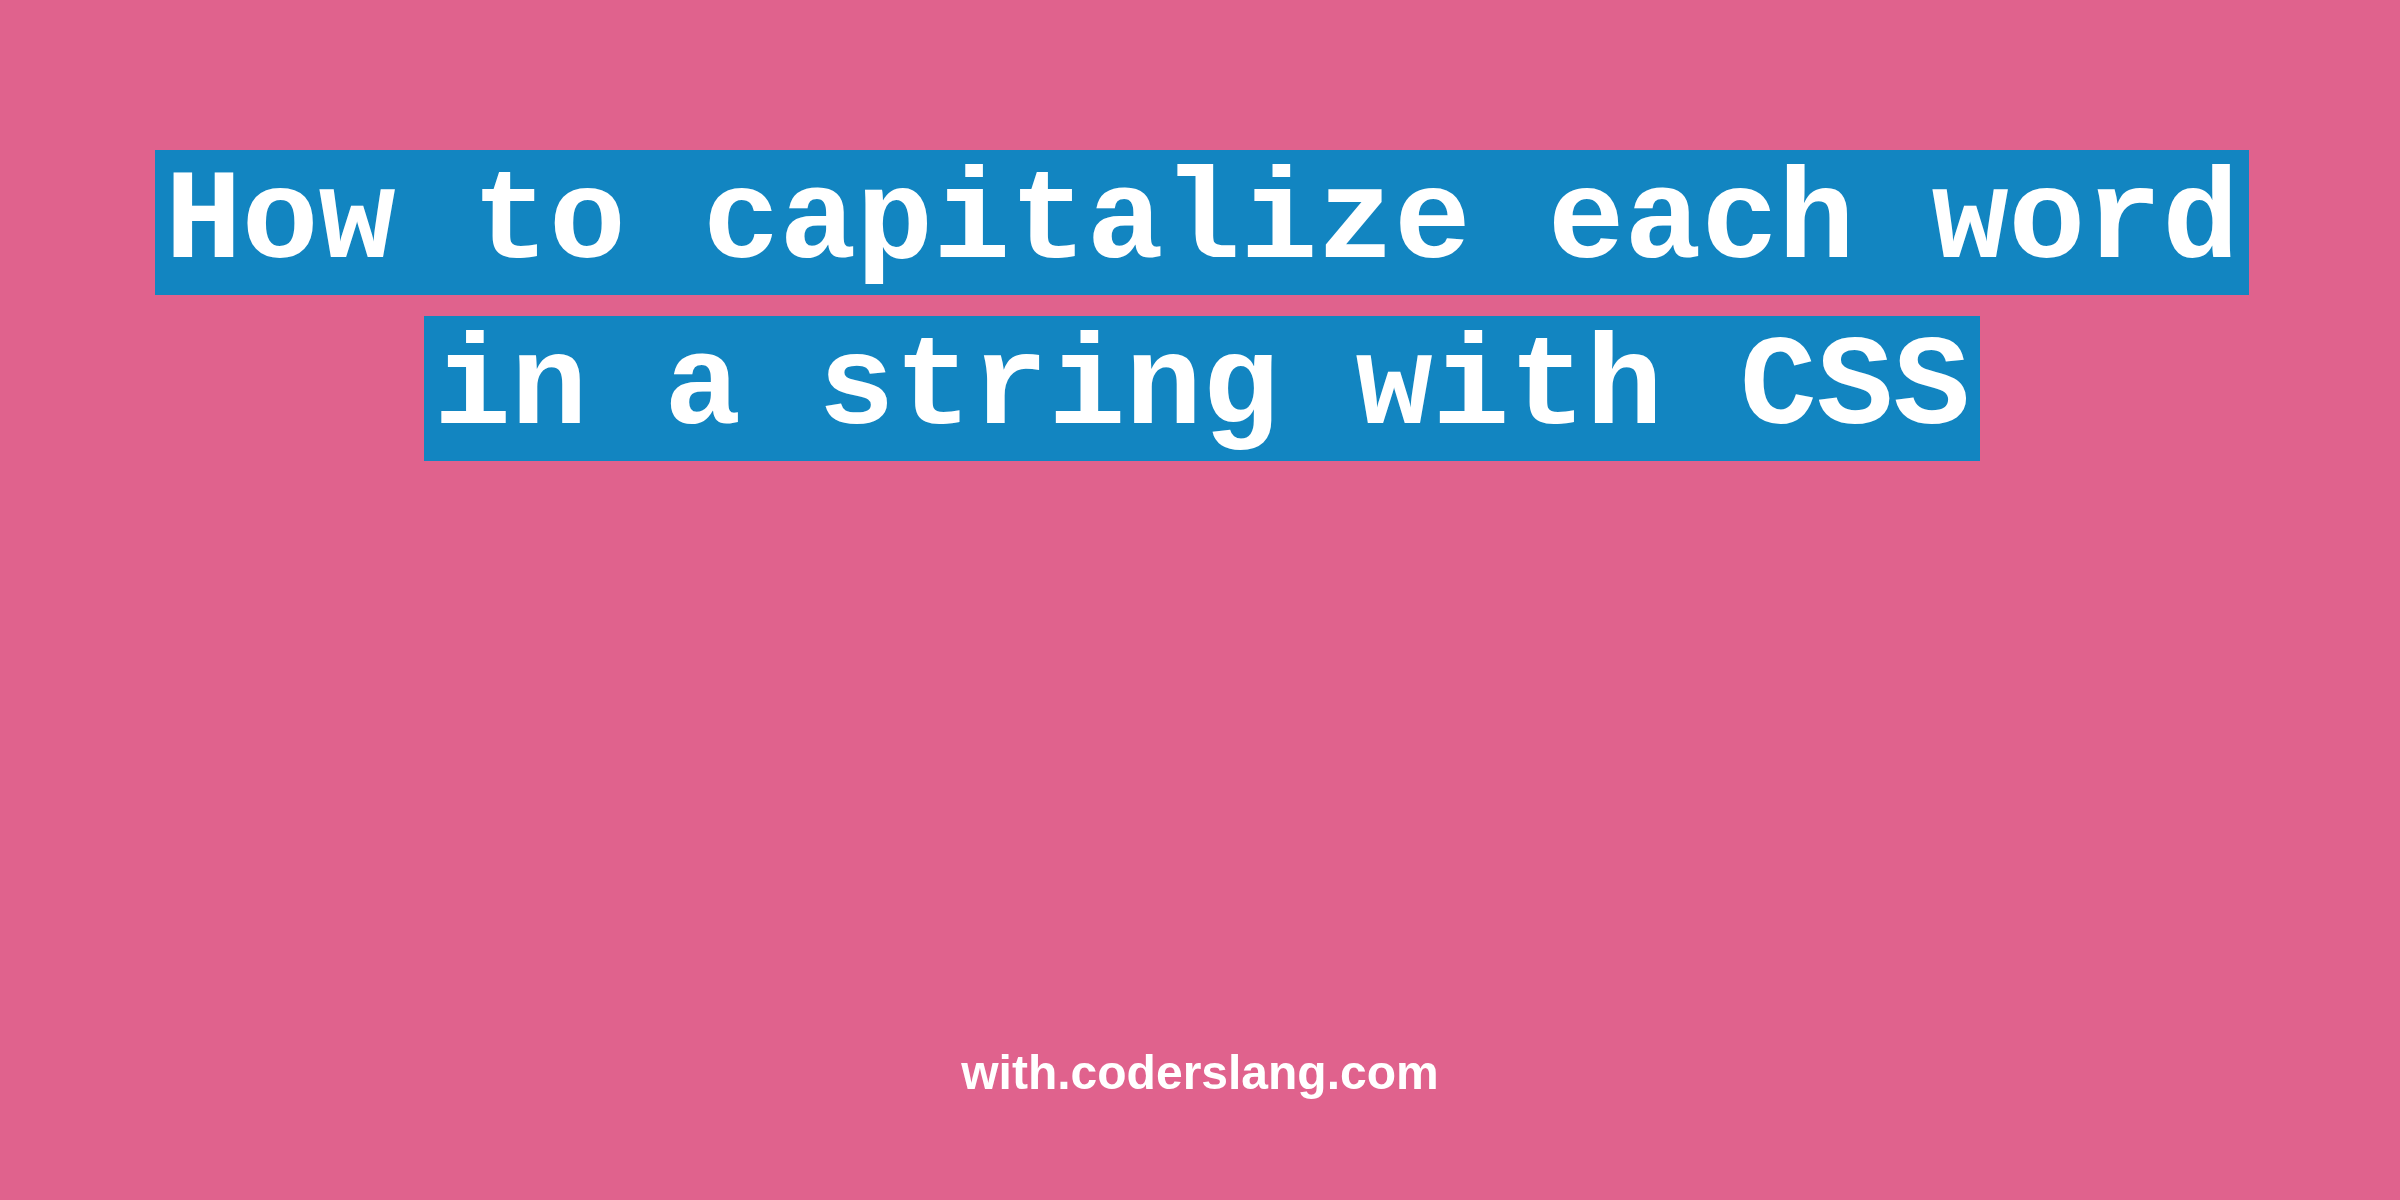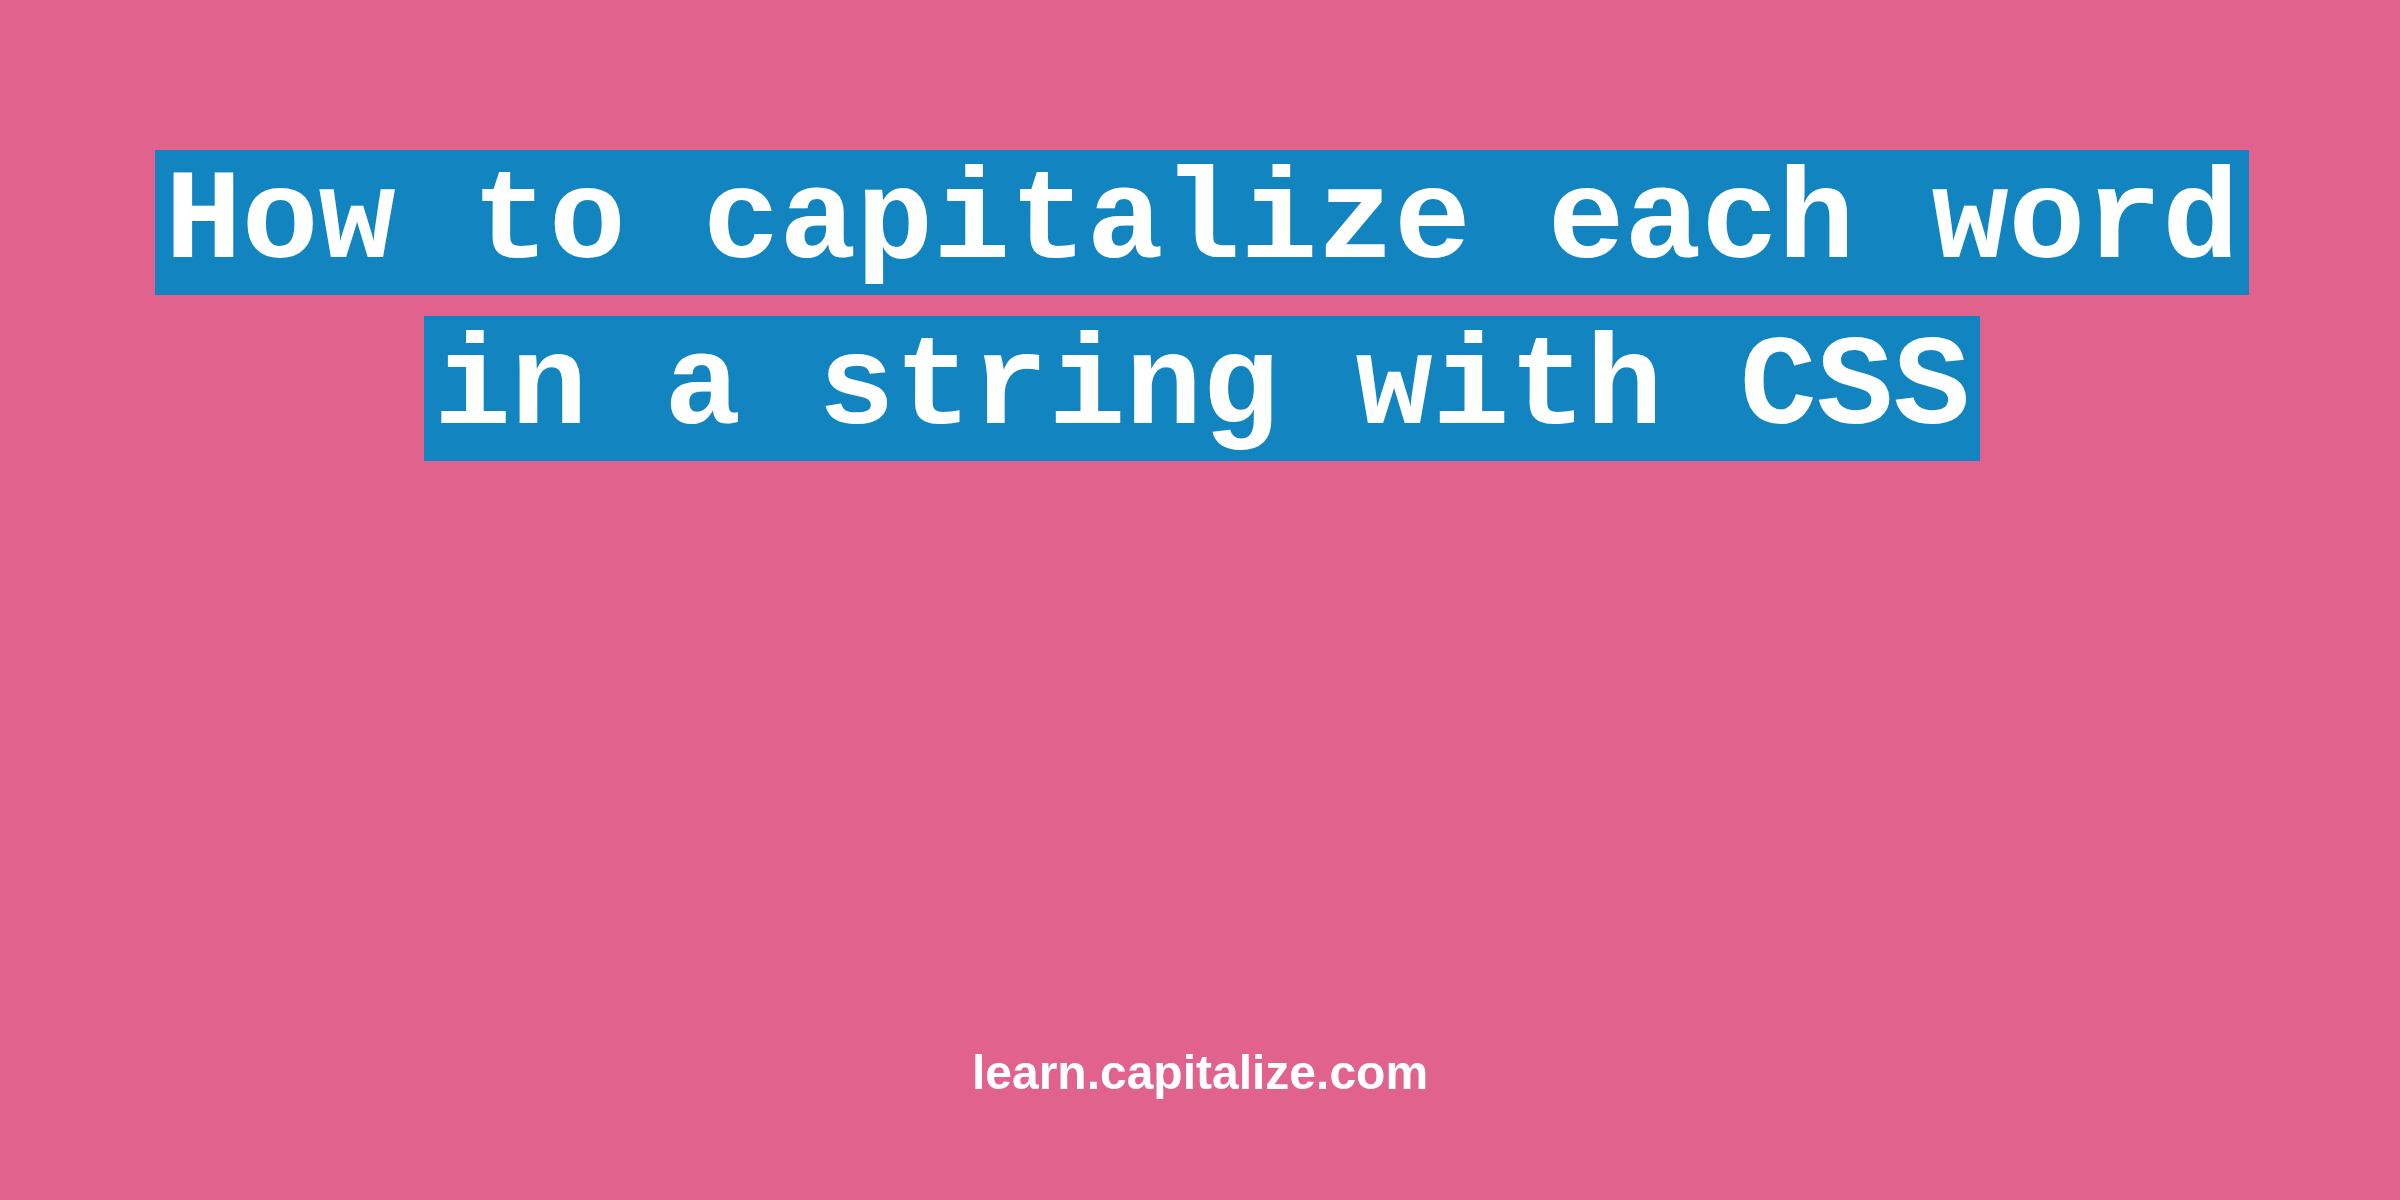--- a/index.html
+++ b/index.html
@@ -49,13 +49,13 @@
   </style>
 </head>
 <body>
 
 <div class="title-container">
   <span class="title">
     <span class="title-highlight">How to capitalize each word in a string with CSS</span>
   </span>
 </div>
 
-<div class="footer">learn.capitalize.com</div>
+<div class="footer">with.coderslang.com</div>
 
 </body></html>

